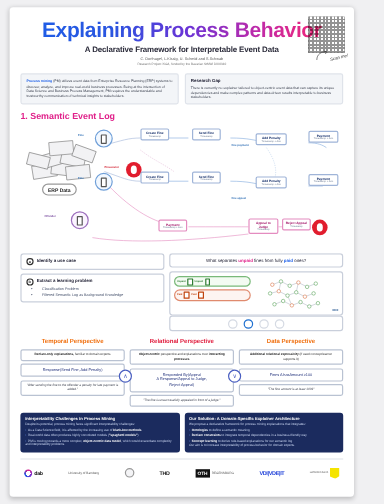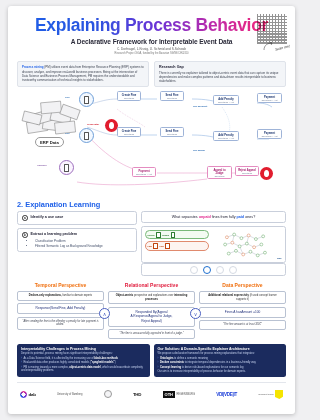--- a/index.html
+++ b/index.html
@@ -224,20 +224,21 @@
     <div class="ibox">
       <p><span class="hl">Process mining</span>
         <span>(PM) utilizes event data from Enterprise Resource Planning (ERP) systems to discover, analyze, and improve real-world business processes. Being at the intersection of Data Science and Business Process Management, PM requires the understandable and trustworthy communication of technical insights to stakeholders.</span></p>
     </div>
     <div class="ibox">
       <h4>Research Gap</h4>
       <p>There is currently no explainer tailored to object-centric event data that can capture its unique dependencies and make complex patterns and data-driven results interpretable to business stakeholders.</p>
     </div>
   </div>
 
+  <div class="sec-h pink">1. Semantic Event Log</div>
   <div class="panel1">
 
     <svg class="wires" viewBox="0 0 269 108" preserveAspectRatio="none">
       <path d="M70 18 C 85 14, 90 12, 100 12" stroke="#9fb4d8" stroke-width="0.5" fill="none"></path>
       <path d="M70 40 C 85 45, 90 48, 100 48" stroke="#9fb4d8" stroke-width="0.5" fill="none"></path>
       <path d="M70 48 C 90 70, 110 82, 125 84" stroke="#e48cc0" stroke-width="0.5" fill="none"></path>
       <path d="M118 12 L 140 12" stroke="#7fa9dd" stroke-width="0.5" fill="none"></path>
       <path d="M175 12 C 190 12, 196 14, 205 16" stroke="#7fa9dd" stroke-width="0.5" fill="none"></path>
       <path d="M240 16 C 248 16, 252 18, 255 20" stroke="#7fa9dd" stroke-width="0.5" fill="none"></path>
       <path d="M118 48 L 140 48" stroke="#7fa9dd" stroke-width="0.5" fill="none"></path>
@@ -333,21 +334,20 @@
     </div>
     <div class="pbox pink" style="left:218px;top:79px;width:24px;">
       <div class="t">Reject Appeal</div>
       <div class="s">Timestamp</div>
     </div>
 
     <div class="olabel blue" style="left:176px;top:18px;">fine payment</div>
     <div class="olabel blue" style="left:176px;top:62px;">fine appeal</div>
   </div>
 
-  <div class="sec-h blue">2. Explanation Learning</div>
   <div class="panel2">
     <div class="p2left">
       <div class="card">
         <div class="step">
           <span class="bullet">a</span>
           <span class="txt">Identify a use case</span>
         </div>
       </div>
       <div class="card">
         <div class="step">

